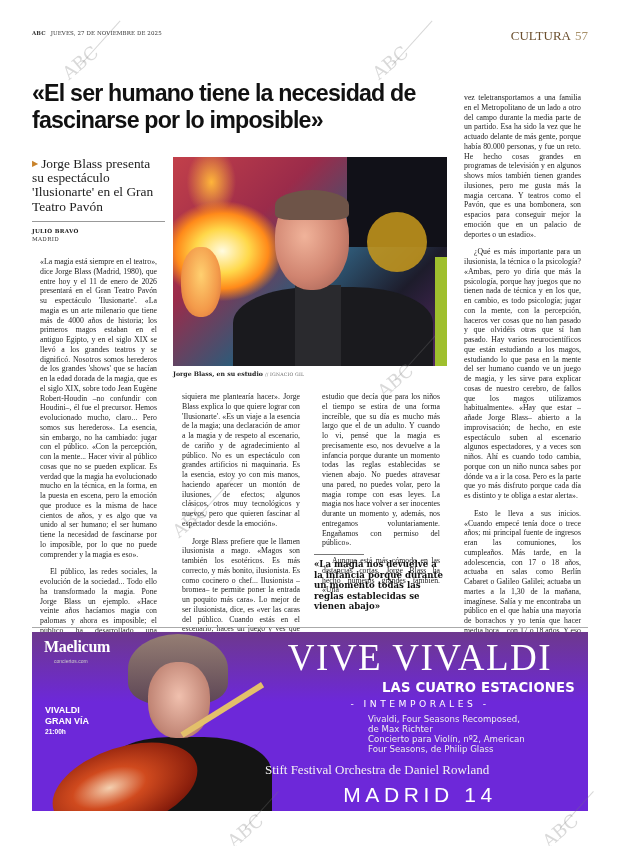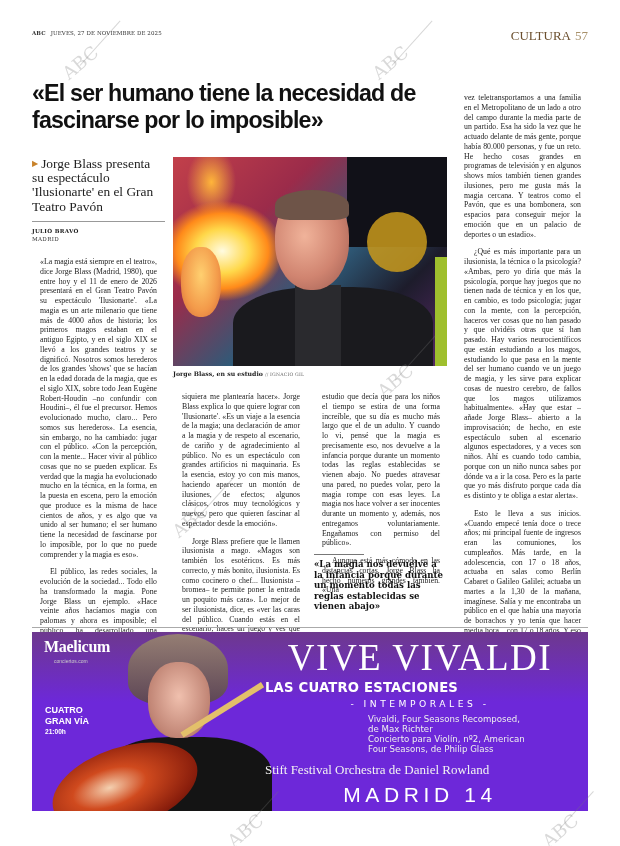--- a/index.html
+++ b/index.html
@@ -58,21 +58,21 @@
   .ad .coat { position:absolute; left:70px; top:105px; width:170px; height:90px; border-radius:40% 40% 0 0; background:#141414; }
   .ad .violin { position:absolute; left:18px; top:115px; width:150px; height:80px; border-radius:50%; background: radial-gradient(ellipse at 40% 45%, #f4d0b0 0%, #d04a1e 30%, #8a1e0c 70%, #3a0a04 100%); transform: rotate(-18deg); }
   .ad .neck { position:absolute; left:150px; top:100px; width:95px; height:6px; background:#e3c06a; transform: rotate(-32deg); transform-origin:left center; }
 
   .ad .brand { position:absolute; left:12px; top:6px; font-family:"Liberation Serif", serif; font-size:16px; font-weight:bold; color:#fff; letter-spacing:-0.3px; }
   .ad .brand-sub { position:absolute; left:22px; top:26px; font-family:"Liberation Sans", sans-serif; font-size:5px; color:#ccc; }
   .ad .venue { position:absolute; left:13px; top:73px; font-family:"Liberation Sans", sans-serif; font-weight:bold; font-size:9px; line-height:10.5px; }
   .ad .time { position:absolute; left:13px; top:96px; font-family:"Liberation Sans", sans-serif; font-weight:bold; font-size:6.6px; }
 
   .ad .title { position:absolute; left:233px; top:4px; width:310px; text-align:center; font-family:"Liberation Serif", serif; font-size:37px; letter-spacing:1.5px; color:#fff; }
-  .ad .sub1 { position:absolute; left:233px; top:48px; width:310px; text-align:left; font-family:"DejaVu Sans", sans-serif; font-weight:bold; font-size:13.2px; letter-spacing:0.2px; }
+  .ad .sub1 { position:absolute; left:233px; top:48px; width:310px; text-align:right; font-family:"DejaVu Sans", sans-serif; font-weight:bold; font-size:13.2px; letter-spacing:0.2px; }
   .ad .sub2 { position:absolute; left:233px; top:66px; width:310px; text-align:center; font-family:"DejaVu Sans", sans-serif; font-size:9.2px; letter-spacing:3.5px; }
   .ad .program { position:absolute; left:336px; top:83px; width:210px; font-family:"DejaVu Sans", sans-serif; font-size:8.6px; line-height:9.9px; color:#eee; }
   .ad .orch { position:absolute; left:233px; top:130px; width:310px; font-family:"Liberation Serif", serif; font-size:13px; color:#f2f2f2; }
   .ad .date { position:absolute; left:233px; top:151px; width:310px; text-align:center; font-family:"Liberation Sans", sans-serif; font-size:21px; letter-spacing:4.6px; }
 
   .wm { position:absolute; font-family:"DejaVu Serif", serif; font-size:18px; color:rgba(120,120,120,.28); transform: rotate(-40deg); pointer-events:none; }
   .wm-line { position:absolute; height:1px; background: rgba(120,120,120,.3); transform: rotate(-48deg); transform-origin:left center; pointer-events:none; }
 </style>
 </head>
 <body>
@@ -134,21 +134,21 @@
   <div class="crowd"></div>
   <div class="coat"></div>
   <div class="hairL"></div>
   <div class="face2"></div>
   <div class="violin"></div>
   <div class="neck"></div>
 
   <div class="brand">Maelicum</div>
   <div class="brand-sub">conciertos.com</div>
   <div class="venue">
-    <div>CUATRO</div>
+    <div>VIVALDI</div>
     <div>GRAN VÍA</div>
   </div>
   <div class="time">21:00h</div>
 
   <div class="title">VIVE VIVALDI</div>
   <div class="sub1">LAS CUATRO ESTACIONES</div>
   <div class="sub2">- INTEMPORALES -</div>
   <div class="program">
     <div>Vivaldi, Four Seasons Recomposed,</div>
     <div>de Max Richter</div>

